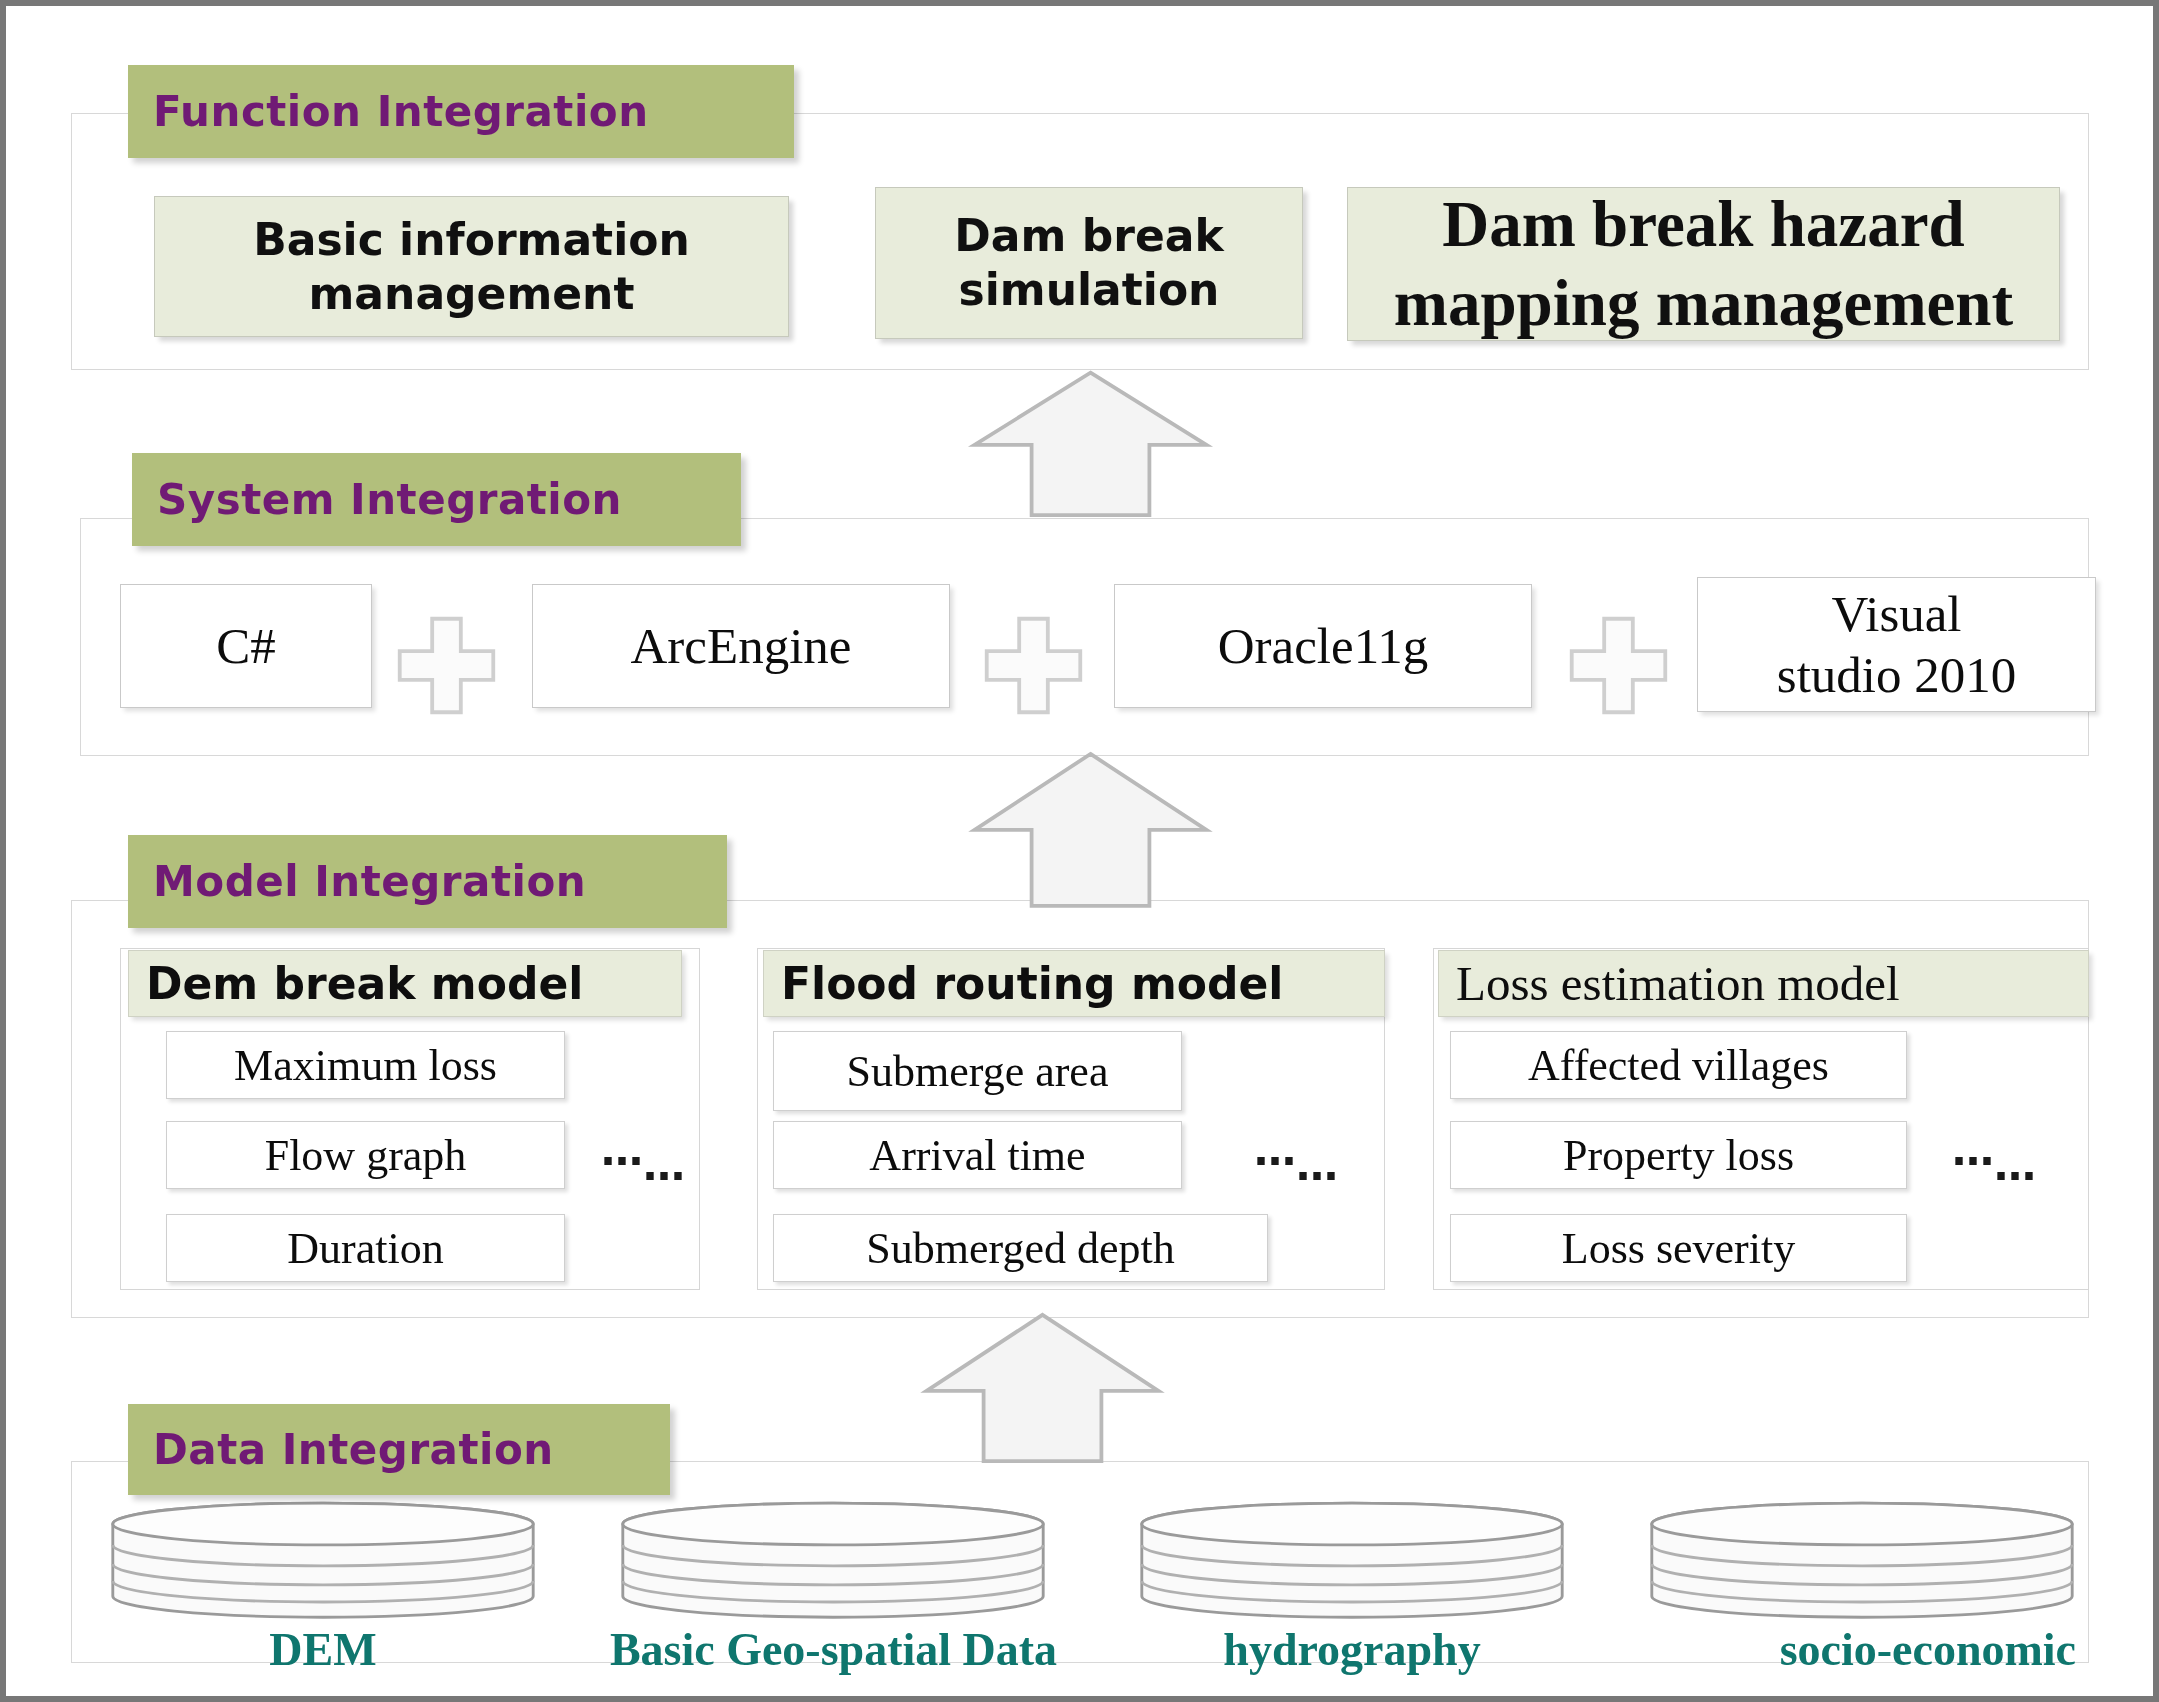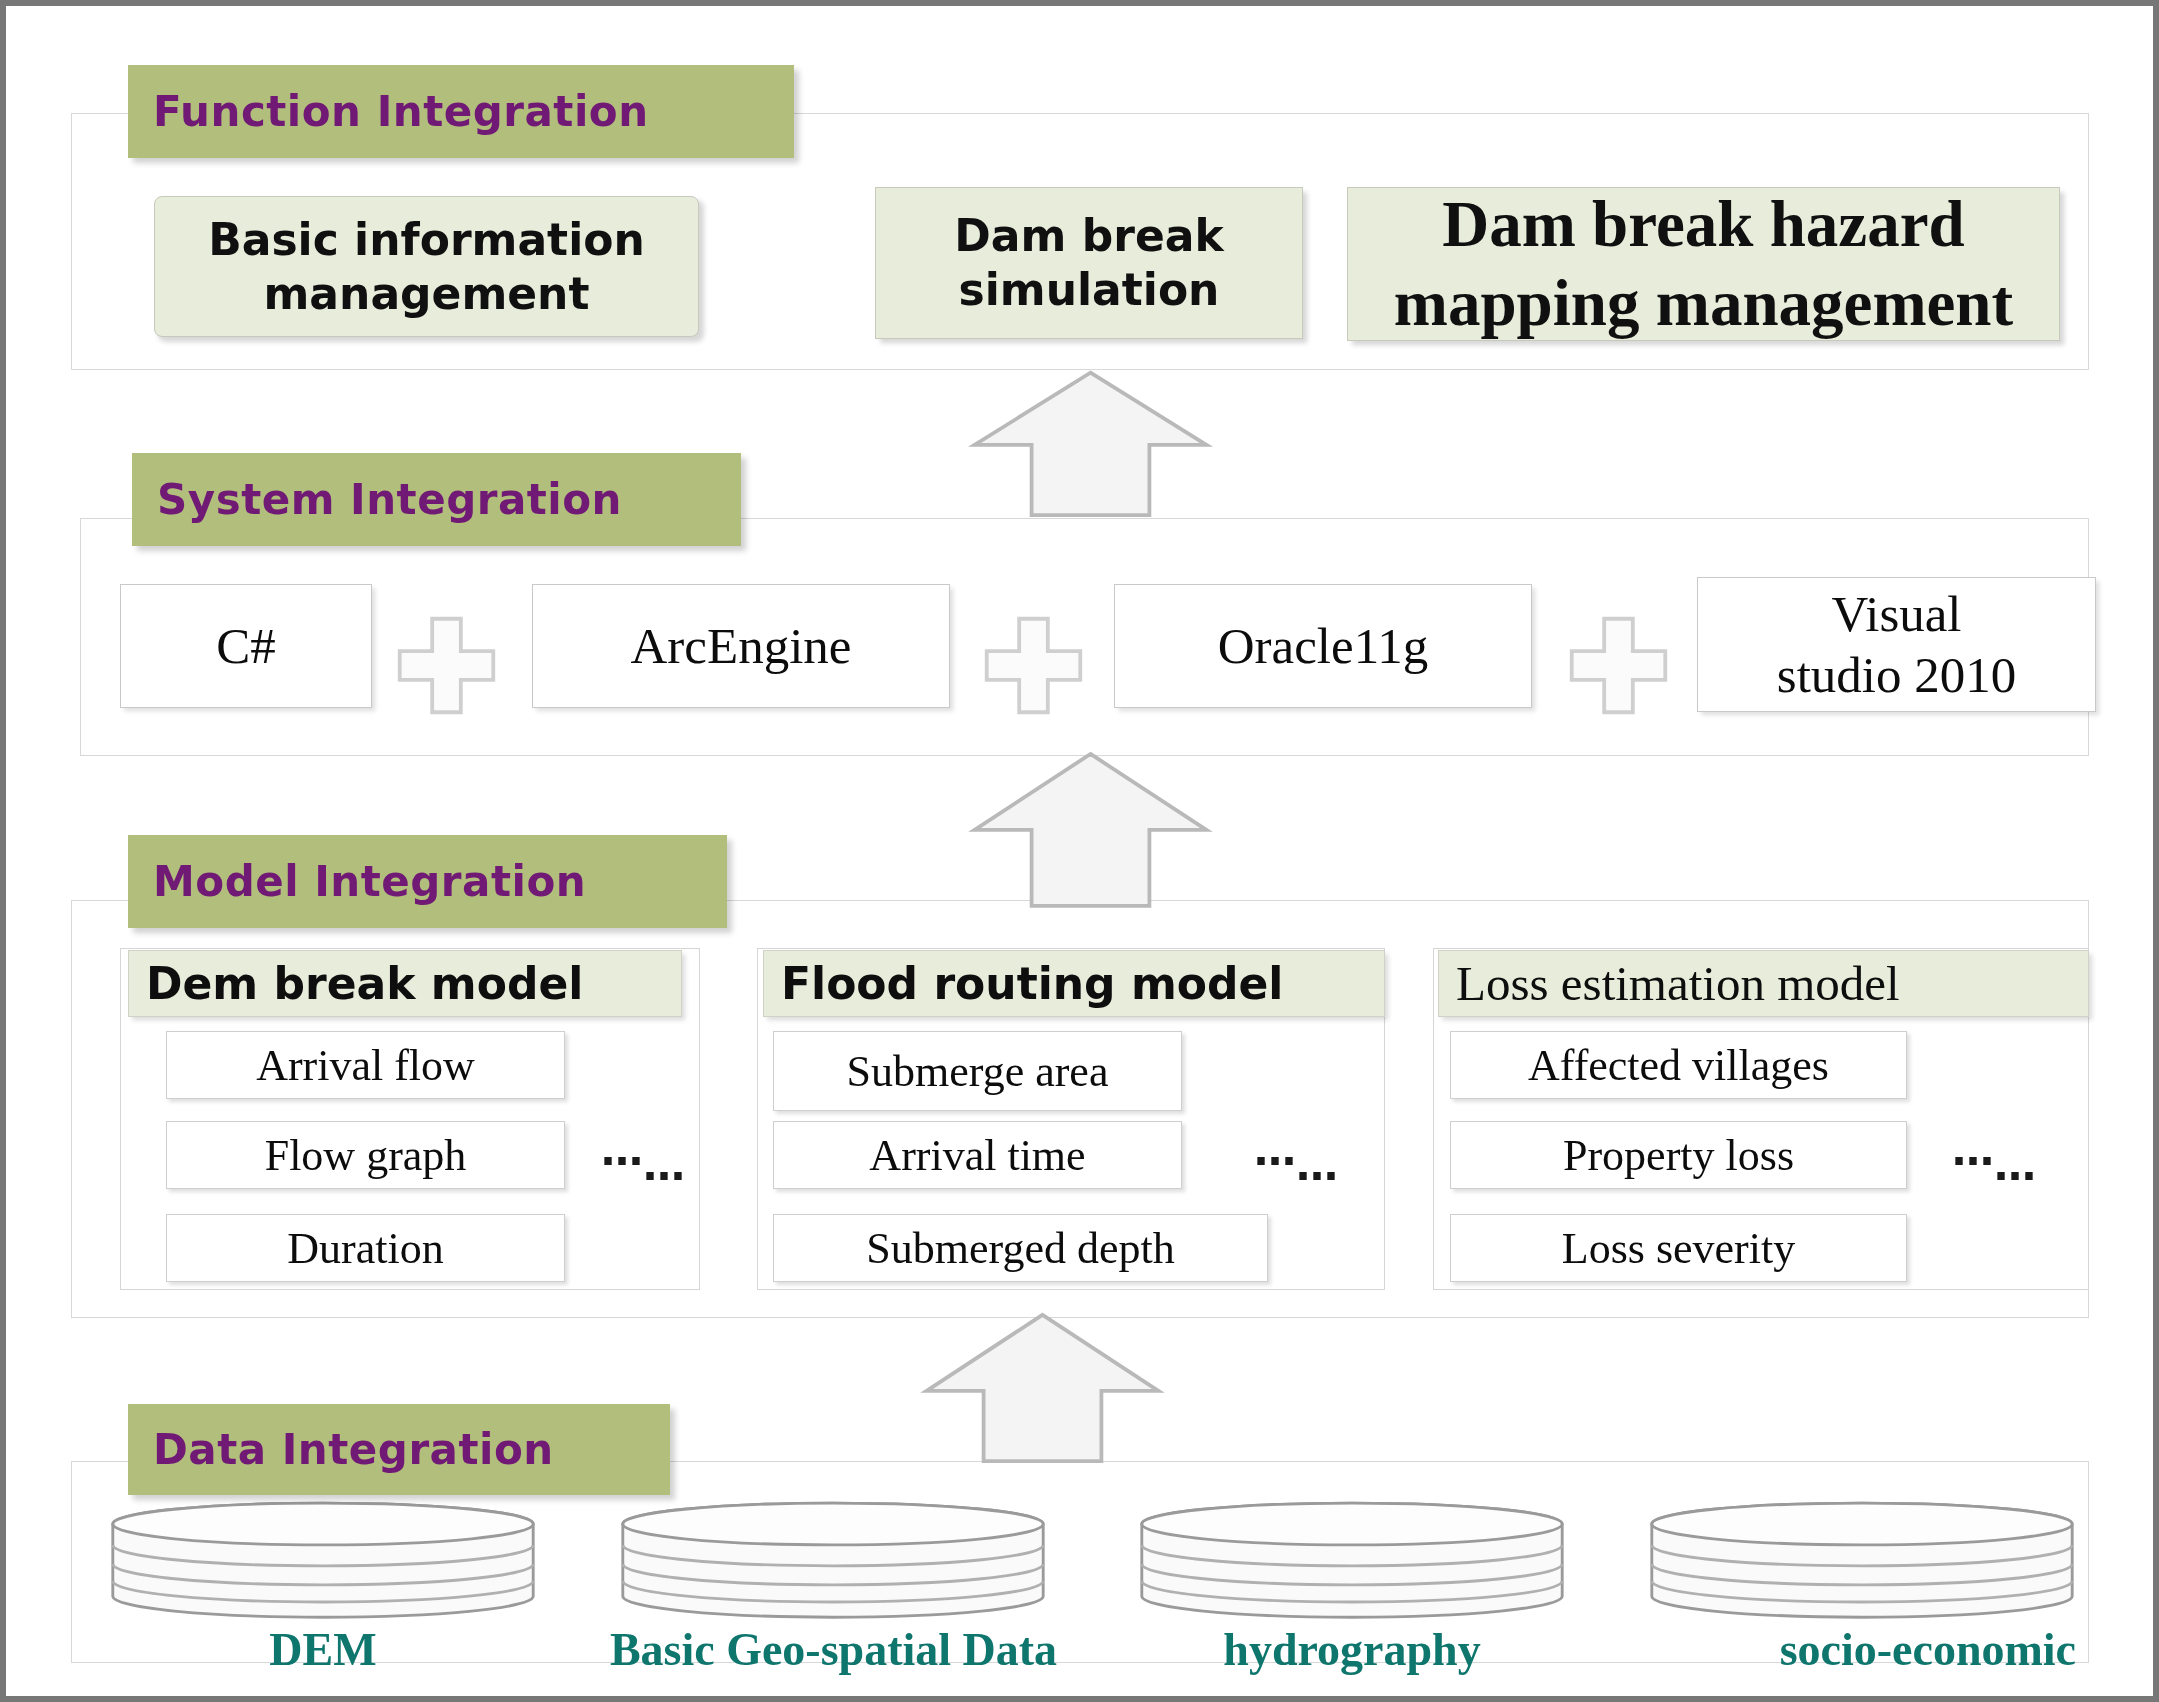--- a/index.html
+++ b/index.html
@@ -130,21 +130,21 @@
 </style>
 </head>
 <body>
 
 <div id="figure">
 
   <div class="layer" style="left:65px; top:107px; width:2018px; height:257px;"></div>
 
   <div class="badge" style="left:122px; top:59px; width:666px; height:93px;">Function  Integration</div>
 
-  <div class="fbox sans" style="left:148px; top:190px; width:545px; height:141px;border-radius:8px;">
+  <div class="fbox sans" style="left:148px; top:190px; width:635px; height:141px;">
     <span>Basic information<br>management</span>
   </div>
 
   <div class="fbox sans" style="left:837px; top:181px; width:428px; height:152px;margin-left:32px;">
     <span>Dam break<br>simulation</span>
   </div>
 
   <div class="fbox serif" style="left:1341px; top:181px; width:713px; height:154px;">
     <span>Dam break hazard<br>mapping management</span>
   </div>
@@ -188,21 +188,21 @@
   <svg class="arrow" style="left:961px; top:742px;" width="247" height="162" viewBox="0 0 260 170">
     <polygon points="130,6 252,86 192,86 192,166 68,166 68,86 8,86" fill="#f4f4f4" stroke="#b9b9b9" stroke-width="4"></polygon>
   </svg>
 
   <div class="layer" style="left:65px; top:894px; width:2018px; height:418px;"></div>
 
   <div class="badge" style="left:122px; top:829px; width:599px; height:93px;">Model Integration</div>
 
   <div class="mcol" style="left:114px; top:942px; width:580px; height:342px;"></div>
   <div class="mhead sans" style="left:122px; top:944px; width:554px; height:67px;">Dem break model</div>
-  <div class="mitem" style="left:160px; top:1025px; width:399px; height:68px;">Arrival flow</div>
+  <div class="mitem" style="left:160px; top:1025px; width:399px; height:68px;">Maximum loss</div>
   <div class="mitem" style="left:160px; top:1115px; width:399px; height:68px;">Flow graph</div>
   <div class="mitem" style="left:160px; top:1208px; width:399px; height:68px;">Duration</div>
   <div class="dots" style="left:595px; top:1124px;">…<span class="d2">…</span></div>
 
   <div class="mcol" style="left:751px; top:942px; width:628px; height:342px;"></div>
   <div class="mhead sans" style="left:757px; top:944px; width:622px; height:67px;">Flood routing model</div>
   <div class="mitem" style="left:767px; top:1025px; width:409px; height:80px;">Submerge area</div>
   <div class="mitem" style="left:767px; top:1115px; width:409px; height:68px;">Arrival time</div>
   <div class="mitem" style="left:767px; top:1208px; width:495px; height:68px;">Submerged depth</div>
   <div class="dots" style="left:1248px; top:1124px;">…<span class="d2">…</span></div>

